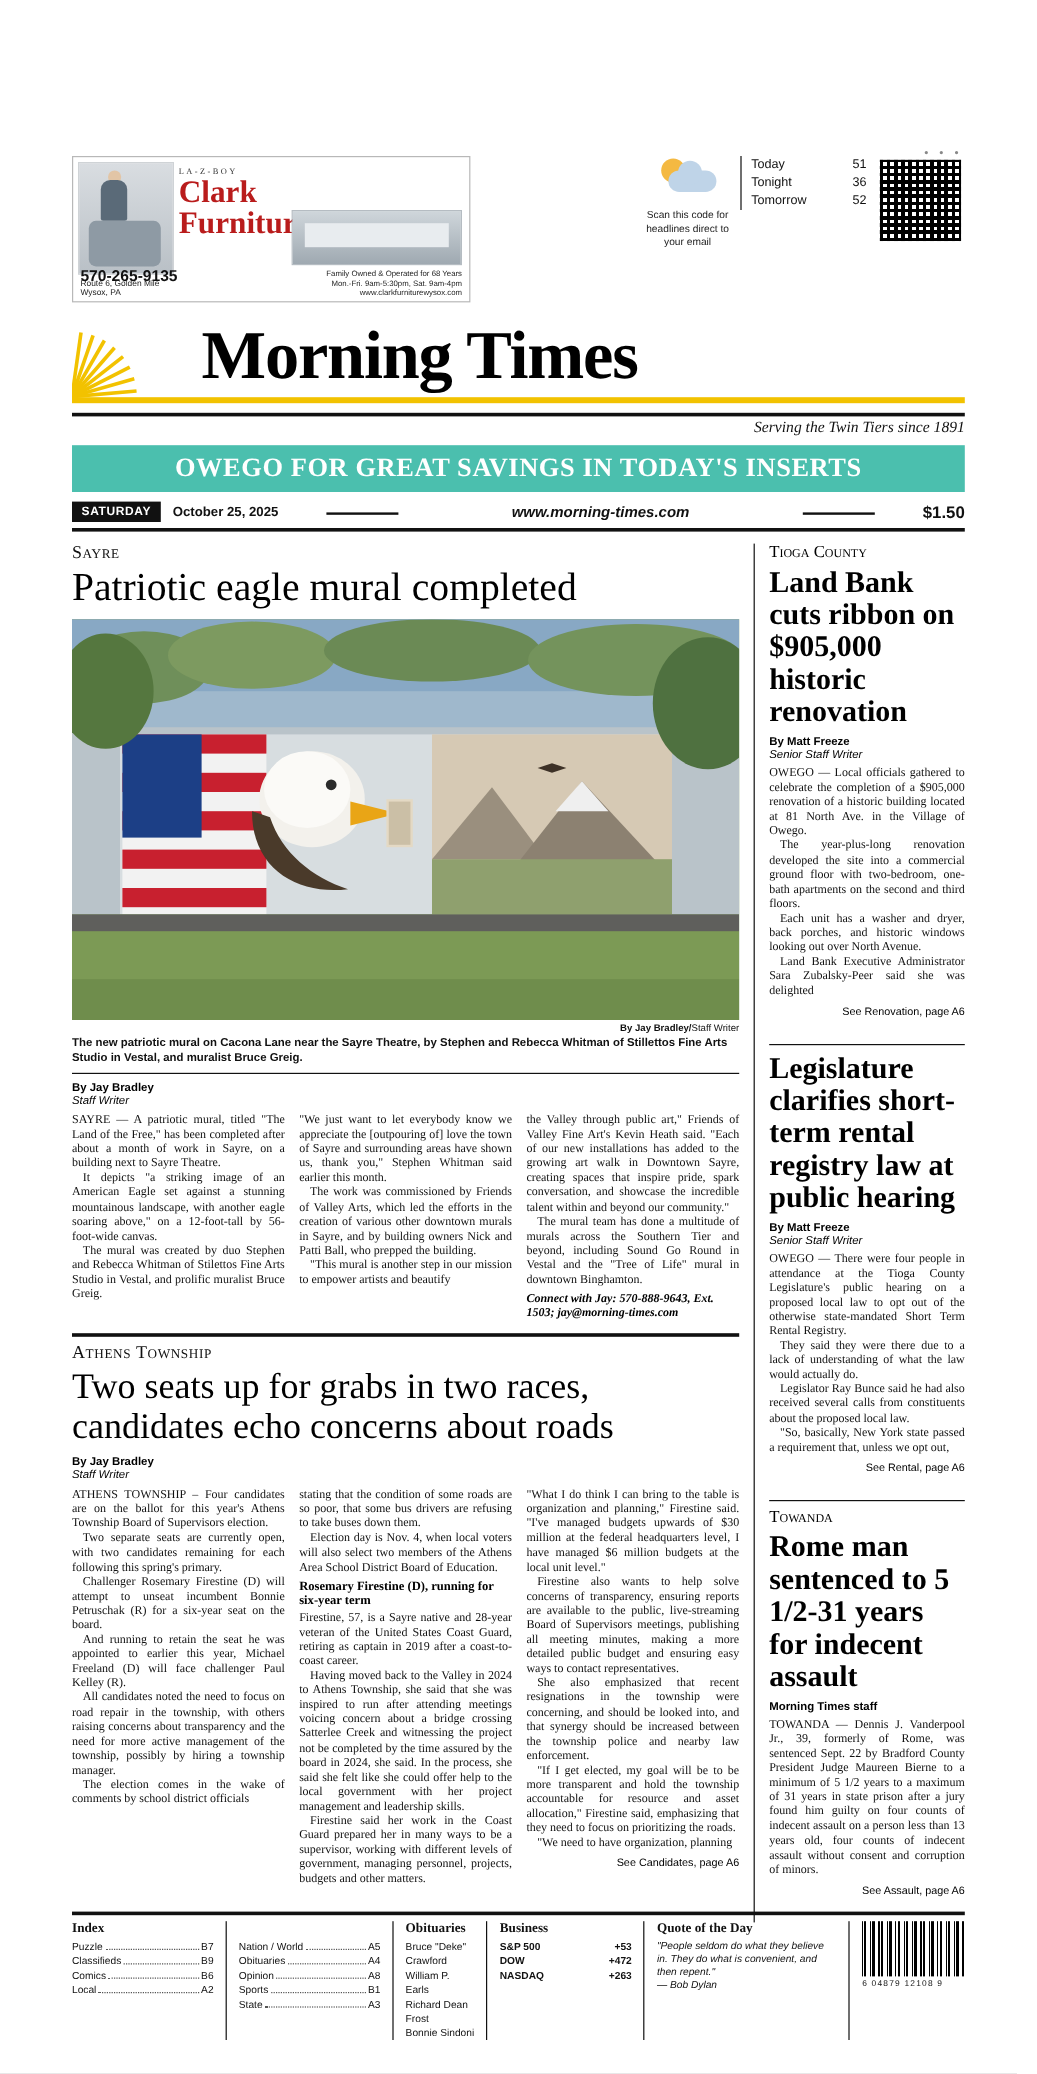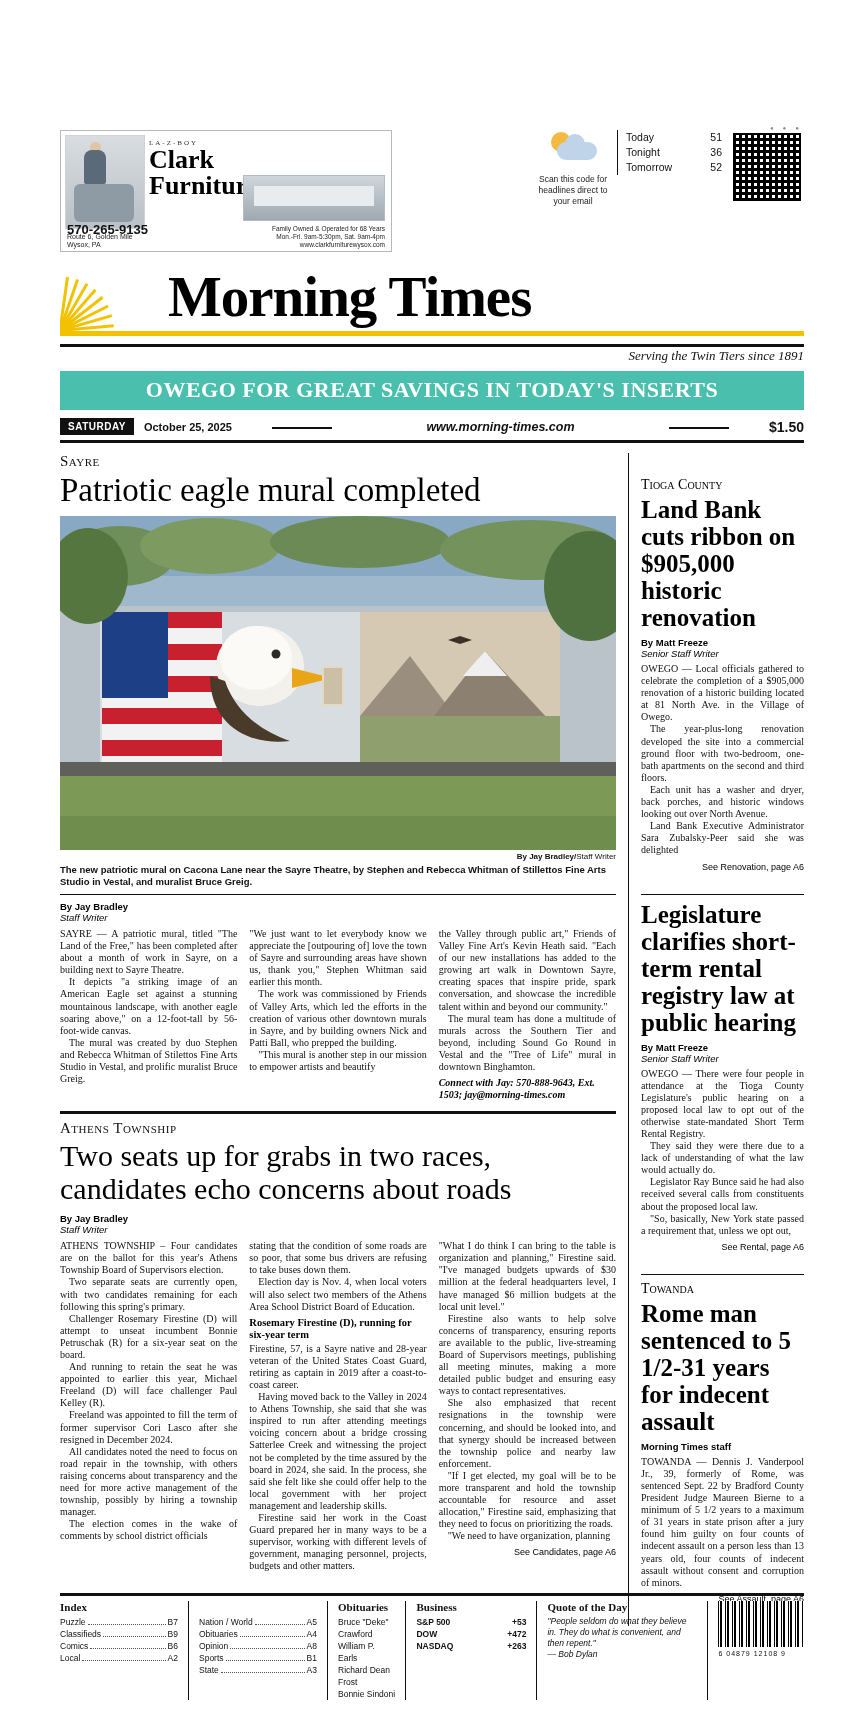--- a/index.html
+++ b/index.html
@@ -8,21 +8,21 @@
   .sheet{position:absolute;left:60px;top:130px;width:744px;}
 
   
   .topstrip{display:flex;align-items:flex-start;justify-content:space-between;}
   .ad-clark{width:330px;height:120px;border:1px solid #b8b8b8;background:#fff;position:relative;overflow:hidden;}
   .ad-clark .photo{position:absolute;left:4px;top:4px;width:78px;height:92px;background:linear-gradient(#d9dde1,#b9c0c6);border:1px solid #cfd3d6;}
   .ad-clark .man{position:absolute;left:18px;top:14px;width:22px;height:34px;background:#5a6a78;border-radius:8px 8px 2px 2px;}
   .ad-clark .manhead{position:absolute;left:24px;top:6px;width:11px;height:11px;border-radius:50%;background:#e2c5a6;}
   .ad-clark .chair{position:absolute;left:8px;top:48px;width:60px;height:38px;background:#8e9aa4;border-radius:6px;}
   .ad-clark .lazy{position:absolute;left:88px;top:8px;font-size:7px;letter-spacing:2px;color:#333;}
-  .ad-clark .brand{position:absolute;left:88px;top:16px;font-family:"Liberation Serif",serif;font-weight:bold;font-size:26px;line-height:26px;color:#000000;}
+  .ad-clark .brand{position:absolute;left:88px;top:16px;font-family:"Liberation Serif",serif;font-weight:bold;font-size:26px;line-height:26px;color:#b91c1c;}
   .ad-clark .bldg{position:absolute;right:6px;top:44px;width:140px;height:44px;background:linear-gradient(#cfd6db,#9fa9b1);border:1px solid #b5bcc2;}
   .ad-clark .bldg:before{content:"";position:absolute;left:10px;top:10px;width:120px;height:20px;background:#e8ecef;}
   .ad-clark .phone{position:absolute;left:6px;bottom:14px;font-weight:bold;font-size:13px;color:#111;font-family:"Liberation Sans",sans-serif;}
   .ad-clark .addr{position:absolute;left:6px;bottom:2px;font-size:7px;color:#222;line-height:8px;font-family:"Liberation Sans",sans-serif;}
   .ad-clark .hours{position:absolute;right:6px;bottom:2px;font-size:6.5px;color:#222;line-height:8px;text-align:right;font-family:"Liberation Sans",sans-serif;}
 
   .wx-wrap{display:flex;align-items:flex-start;gap:8px;}
   .wx-left{width:72px;text-align:center;}
   .sunicon{width:56px;height:40px;position:relative;margin:0 auto;}
   .sunicon .sun{position:absolute;left:6px;top:2px;width:20px;height:20px;border-radius:50%;background:#f4b942;}
@@ -52,21 +52,21 @@
   .dl-date{font-weight:bold;font-size:11px;margin-left:10px;color:#111;}
   .dl-web{flex:1;text-align:center;font-weight:bold;font-size:12.5px;color:#111;position:relative;font-style:italic;}
   .dl-web:before,.dl-web:after{content:"";position:absolute;top:50%;width:60px;height:2px;background:#111;}
   .dl-web:before{left:40px;}
   .dl-web:after{right:40px;}
   .dl-price{font-weight:bold;font-size:14px;color:#111;}
 
   
   .cols{display:flex;margin-top:10px;}
   .leftcol{width:556px;padding-right:12px;border-right:1px solid #111;}
-  .rightcol{width:176px;padding-left:12px;margin-top:24px;}
+  .rightcol{width:176px;padding-left:12px;}
 
   .kicker{font-family:"Liberation Serif",serif;font-variant:small-caps;font-size:15px;color:#111;letter-spacing:.5px;}
   .headline{font-family:"Liberation Serif",serif;font-weight:normal;font-size:33px;line-height:36px;color:#000;margin:2px 0 8px;}
   .photo-main{width:100%;height:334px;position:relative;overflow:hidden;background:#6d8f5f;}
   .credit{font-family:"Liberation Sans",sans-serif;font-size:8px;text-align:right;color:#111;margin-top:2px;}
   .credit b{font-weight:bold;}
   .caption{font-family:"Liberation Sans",sans-serif;font-size:9.5px;font-weight:bold;line-height:12px;color:#111;margin-top:3px;border-bottom:1px solid #111;padding-bottom:6px;}
   .byline{font-family:"Liberation Sans",sans-serif;font-size:9.5px;font-weight:bold;line-height:11px;margin-top:6px;}
   .byline span{display:block;font-weight:normal;font-style:italic;}
   .body3{display:flex;gap:12px;margin-top:5px;}
@@ -276,21 +276,20 @@
           <span style="font-weight:bold;font-style:normal">By Jay Bradley</span>
           <span>Staff Writer</span>
         </div>
 
         <div class="body3">
           <div class="c">
             <p class="t first">ATHENS TOWNSHIP – Four candidates are on the ballot for this year's Athens Township Board of Supervisors election.</p>
             <p class="t">Two separate seats are currently open, with two candidates remaining for each following this spring's primary.</p>
             <p class="t">Challenger Rosemary Firestine (D) will attempt to unseat incumbent Bonnie Petruschak (R) for a six-year seat on the board.</p>
             <p class="t">And running to retain the seat he was appointed to earlier this year, Michael Freeland (D) will face challenger Paul Kelley (R).</p>
-            <p class="t">Freeland was appointed to fill the term of former supervisor Cori Lasco after she resigned in December 2024.</p>
             <p class="t">All candidates noted the need to focus on road repair in the township, with others raising concerns about transparency and the need for more active management of the township, possibly by hiring a township manager.</p>
             <p class="t">The election comes in the wake of comments by school district officials</p>
           </div>
           <div class="c">
             <p class="t first">stating that the condition of some roads are so poor, that some bus drivers are refusing to take buses down them.</p>
             <p class="t">Election day is Nov. 4, when local voters will also select two members of the Athens Area School District Board of Education.</p>
             <div class="subhead">Rosemary Firestine (D), running for six-year term</div>
             <p class="t first">Firestine, 57, is a Sayre native and 28-year veteran of the United States Coast Guard, retiring as captain in 2019 after a coast-to-coast career.</p>
             <p class="t">Having moved back to the Valley in 2024 to Athens Township, she said that she was inspired to run after attending meetings voicing concern about a bridge crossing Satterlee Creek and witnessing the project not be completed by the time assured by the board in 2024, she said. In the process, she said she felt like she could offer help to the local government with her project management and leadership skills.</p>
             <p class="t">Firestine said her work in the Coast Guard prepared her in many ways to be a supervisor, working with different levels of government, managing personnel, projects, budgets and other matters.</p>

